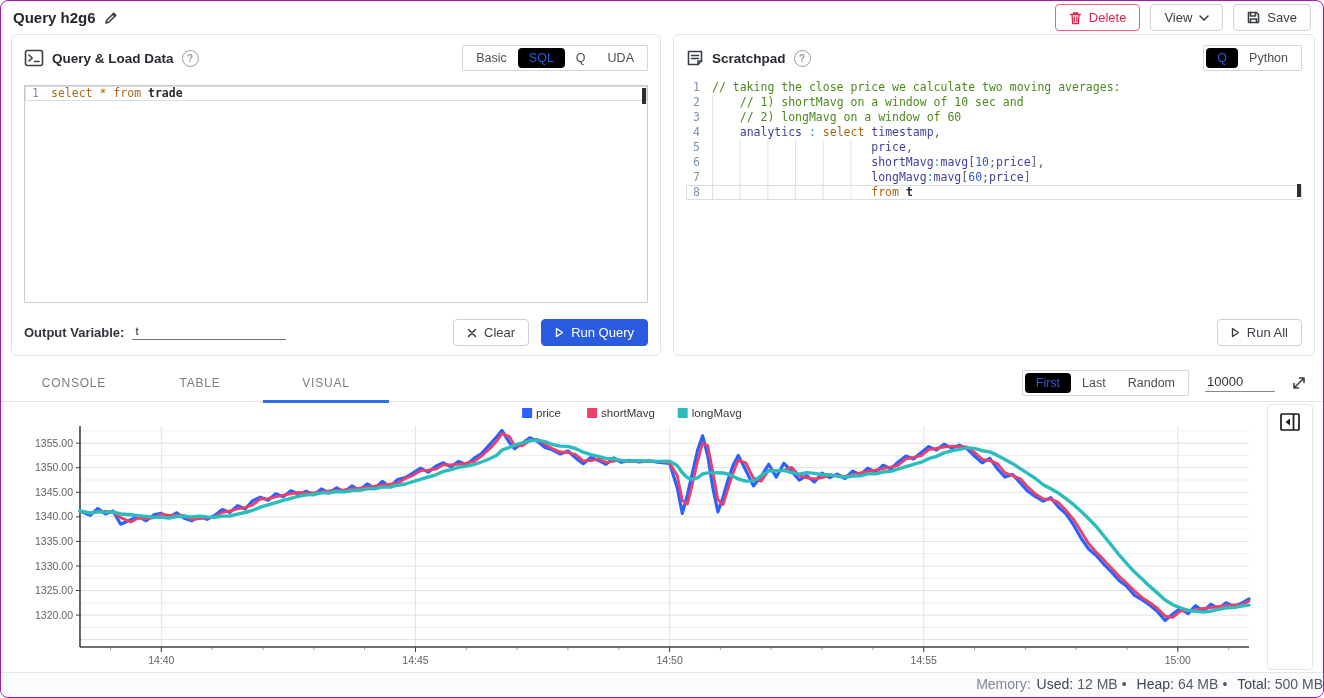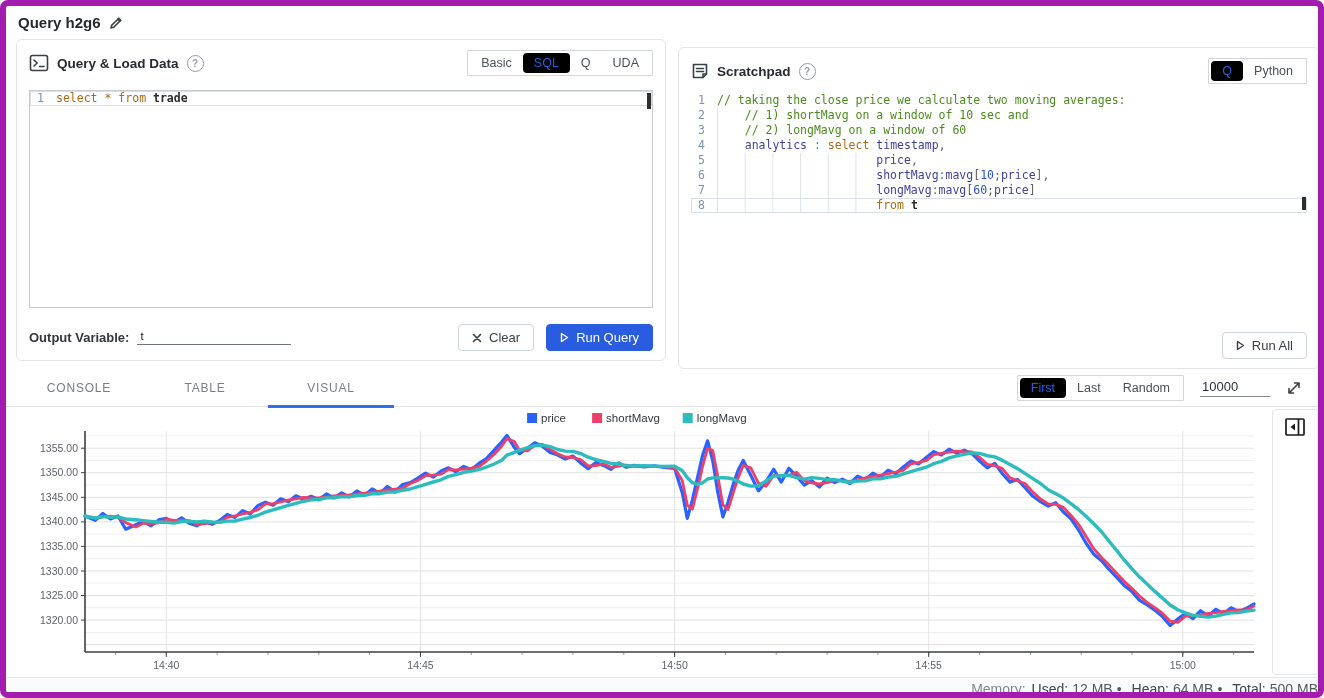--- a/index.html
+++ b/index.html
@@ -1,30 +1,30 @@
 <!DOCTYPE html>
 <html><head>
 <meta charset="utf-8">
 <style>
   html,body{margin:0;padding:0;background:#ffffff;font-family:"Liberation Sans",sans-serif;}
-  #window{position:relative;width:1324px;height:698px;border:6px solid #a21caf;border-radius:8px;
+  #window{position:relative;width:1324px;height:698px;border:1px solid #a21caf;border-radius:8px;
           box-sizing:border-box;overflow:hidden;background:#fff;}
   
   .app-header{position:absolute;top:0;left:0;right:0;height:33px;display:flex;align-items:center;padding:0 12px;box-sizing:border-box;}
   .page-title{font-weight:bold;font-size:15px;color:#24282d;}
   .edit-ic{margin-left:8px;cursor:pointer;display:inline-flex;}
   .hdr-actions{margin-left:auto;display:flex;gap:10px;align-items:center;}
   .btn{display:inline-flex;align-items:center;gap:7px;border:1px solid #cdd2d9;background:#fff;border-radius:4px;
        padding:5px 13px;font-size:13px;color:#3a3f45;cursor:pointer;line-height:15px;}
   .btn-danger{border-color:#ef5d7c;color:#e2234c;}
   .btn-primary{background:#2a5ce0;border-color:#2a5ce0;color:#fff;}
   
   .card{position:absolute;top:33px;height:322px;border:1px solid #e2e4e9;border-radius:6px;background:#fff;box-sizing:border-box;}
   #query-card{left:10px;width:650px;}
-  #scratchpad-card{left:672px;width:642px;margin-top:8px;}
+  #scratchpad-card{left:672px;width:642px;}
   .card-header{display:flex;align-items:center;gap:8px;padding:9px 12px;height:28px;box-sizing:content-box;}
   .card-title{font-weight:bold;font-size:13.5px;color:#272b30;}
   .help{width:15px;height:15px;border:1.5px solid #979ca4;border-radius:50%;color:#979ca4;font-size:10px;
         display:inline-flex;align-items:center;justify-content:center;font-weight:bold;cursor:pointer;flex:none;}
   .segmented{display:inline-flex;border:1px solid #d3d7dd;border-radius:1px;background:#fff;margin-left:auto;padding:2px;}
   .seg{padding:3px 11px;font-size:12.5px;color:#4a5056;cursor:pointer;border-radius:4px;}
   .seg.active{background:#000000;color:#2a5ce0;}
   
   .editor{position:absolute;left:12px;right:12px;font-family:"DejaVu Sans Mono","Liberation Mono",monospace;
           font-size:11.5px;line-height:15px;background:#fff;overflow:hidden;}
@@ -78,20 +78,41 @@
 <div id="window">
 
   <div class="app-header">
     <span class="page-title">Query h2g6</span>
     <span class="edit-ic">
       <svg width="14" height="14" viewBox="0 0 14 14">
         <path class="ic" d="M2 12 L2.7 9.3 L9.8 2.2 L11.8 4.2 L4.7 11.3 Z"></path>
         <path class="ic" d="M8.8 3.2 L10.8 5.2"></path>
       </svg>
     </span>
+    <div class="hdr-actions">
+      <button class="btn btn-danger">
+        <svg width="13" height="14" viewBox="0 0 13 14">
+          <path d="M1.5 3.5 H11.5 M4.5 3.5 V2 H8.5 V3.5 M3 3.5 L3.7 12.5 H9.3 L10 3.5 M5.2 6 V10.5 M7.8 6 V10.5" fill="none" stroke="#e2234c" stroke-width="1.3" stroke-linecap="round"></path>
+        </svg>
+        <span>Delete</span>
+      </button>
+      <button class="btn">
+        <span>View</span>
+        <svg width="10" height="6" viewBox="0 0 10 6">
+          <polyline class="ic" points="1,1 5,5 9,1"></polyline>
+        </svg>
+      </button>
+      <button class="btn">
+        <svg width="13" height="13" viewBox="0 0 13 13">
+          <path class="ic" d="M1.5 1.5 H9.5 L11.5 3.5 V11.5 H1.5 Z"></path>
+          <path class="ic" d="M3.5 1.5 V5 H8.5 V1.5 M3.5 11.5 V8 H9.5 V11.5"></path>
+        </svg>
+        <span>Save</span>
+      </button>
+    </div>
   </div>
 
   <div class="card" id="query-card">
     <div class="card-header">
       <svg width="20" height="18" viewBox="0 0 20 18">
         <rect class="ic" x="1.5" y="1.5" width="17" height="15" rx="2"></rect>
         <polyline class="ic" points="5,6 8.2,9 5,12"></polyline>
         <line class="ic" x1="10.5" y1="12.5" x2="15" y2="12.5"></line>
       </svg>
       <span class="card-title">Query &amp; Load Data</span>

